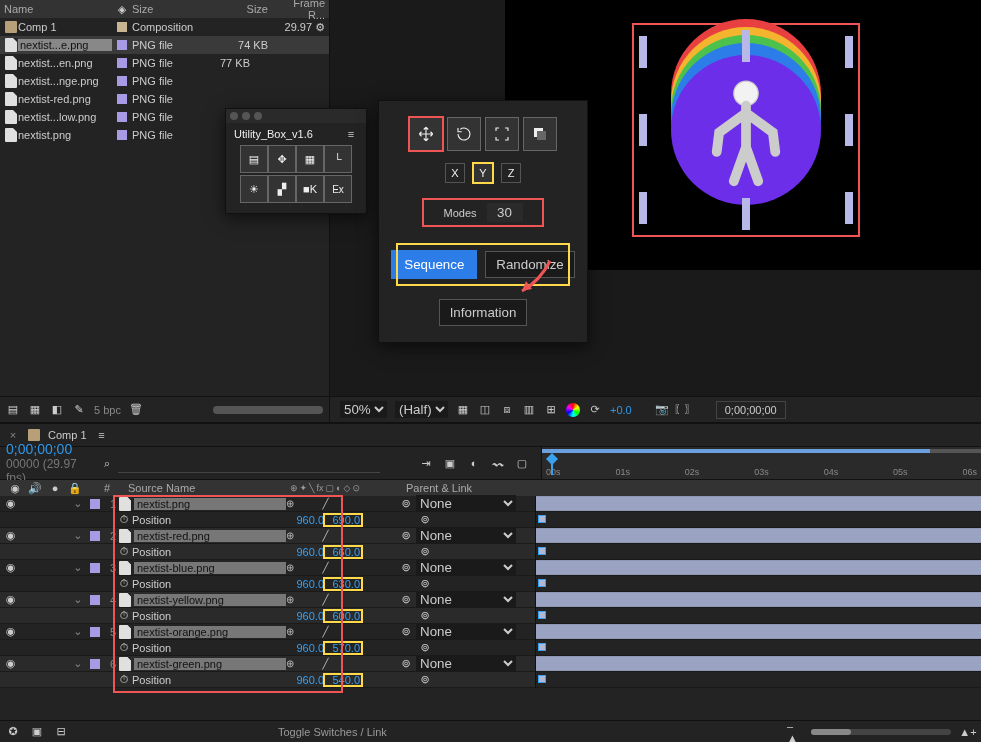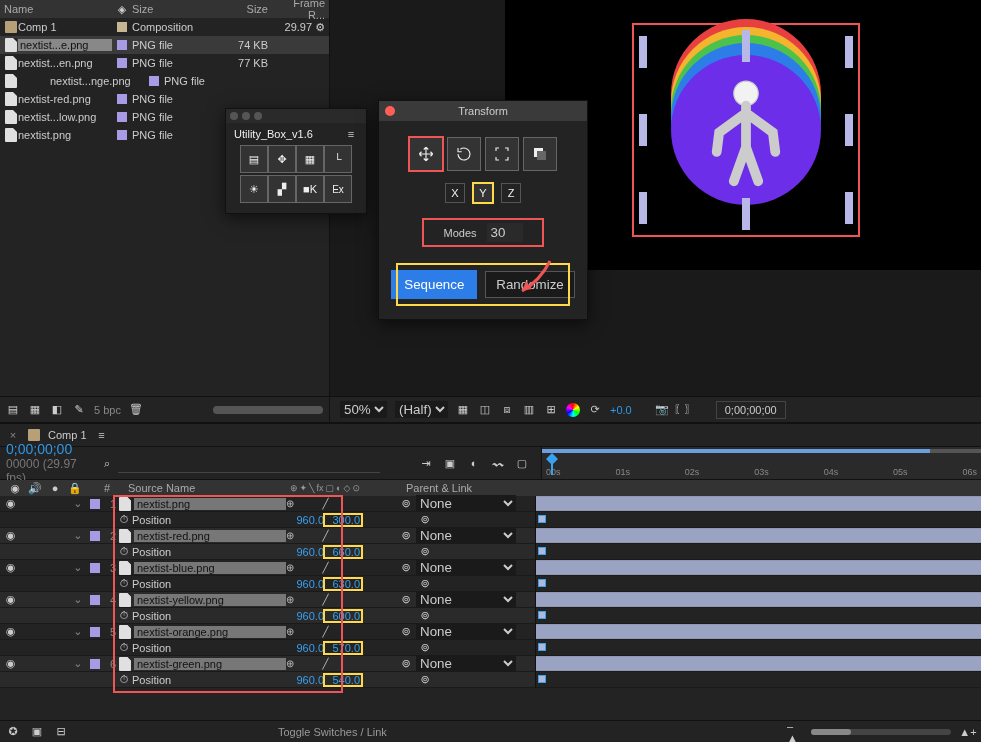--- a/index.html
+++ b/index.html
@@ -68,28 +68,28 @@
         </div>
         <div class="row" style="height: 18px; gap: 0px; padding: 0px 4px;">
           <span style="width:14px;display:flex;justify-content:center">
             <span class="file-ico"></span>
           </span>
           <span style="width:94px;">nextist...en.png</span>
           <span style="width:20px;display:flex;justify-content:center">
             <span class="tag-lav"></span>
           </span>
           <span style="width:88px">PNG file</span>
-          <span style="width:54px;text-align:right;padding-right:6px">77 KB</span>
+          <span style="width:54px;text-align:left;padding-right:6px">77 KB</span>
           <span style="flex:1;text-align:right"></span>
         </div>
         <div class="row" style="height: 18px; gap: 0px; padding: 0px 4px;">
           <span style="width:14px;display:flex;justify-content:center">
             <span class="file-ico"></span>
           </span>
-          <span style="width:94px;margin-left:32px;">nextist...nge.png</span>
+          <span style="width:94px;">nextist...nge.png</span>
           <span style="width:20px;display:flex;justify-content:center">
             <span class="tag-lav"></span>
           </span>
           <span style="width:88px">PNG file</span>
           <span style="width:54px;text-align:right;padding-right:6px"></span>
           <span style="flex:1;text-align:right"></span>
         </div>
         <div class="row" style="height: 18px; gap: 0px; padding: 0px 4px;">
           <span style="width:14px;display:flex;justify-content:center">
             <span class="file-ico"></span>
@@ -213,24 +213,20 @@
       </div>
       <div class="row" style="justify-content:center;padding:2px 6px 10px">
         <div class="icon-btn" style="width:28px;height:28px">☀</div>
         <div class="icon-btn" style="width:28px;height:28px">▞</div>
         <div class="icon-btn" style="width:28px;height:28px">■K</div>
         <div class="icon-btn" style="width:28px;height:28px;font-size:10px">Ex</div>
       </div>
     </div>
 
     <div class="col panel" style="position:absolute;left:48px;top:100px;width:210px;border:1px solid #111;box-shadow:0 4px 16px rgba(0,0,0,.6)">
-      <div class="row" style="height:20px;background:#3a3a3a;justify-content:center;position:relative">
-        <span style="position:absolute;left:6px;top:5px;width:10px;height:10px;border-radius:50%;background:#ff5f57"></span>
-        <span>Transform</span>
-      </div>
       <div class="row" style="justify-content:center;gap:4px;padding:16px 0 10px">
         <div class="icon-btn hilite-red">
             <svg width="18" height="18" viewBox="0 0 24 24" stroke="#eee" fill="none" stroke-width="1.5">
               <path d="M12 3v18M3 12h18M12 3l-3 3M12 3l3 3M12 21l-3-3M12 21l3-3M3 12l3-3M3 12l3 3M21 12l-3-3M21 12l-3 3"></path>
             </svg>
           </div>
         <div class="icon-btn">
             <svg width="18" height="18" viewBox="0 0 24 24" stroke="#eee" fill="none" stroke-width="1.5">
               <path d="M4 12a8 8 0 1 0 3-6.2M4 4v5h5"></path>
             </svg>
@@ -247,29 +243,32 @@
             </svg>
           </div>
       </div>
       <div class="row" style="justify-content:center;gap:4px;padding-bottom:14px">
         <div class="mini-btn">X</div>
         <div class="mini-btn hilite-yel" style="background:#333">Y</div>
         <div class="mini-btn">Z</div>
       </div>
       <div class="row hilite-red" style="margin:0 auto 18px;padding:4px 8px;gap:10px;width:120px;justify-content:center">
         <span>Modes</span>
-        <input class="bare" style="width: 36px; background: rgb(42, 42, 42); border: none;" value="30">
+        <input class="bare" style="width: 36px; background: rgb(42, 42, 42); border: none; text-align: center;" value="30">
       </div>
       <svg style="position:absolute;left:135px;top:156px" width="40" height="40" viewBox="0 0 40 40">
           <path d="M36 4 Q 26 24 8 34" stroke="#f05555" stroke-width="3" fill="none"></path>
           <path d="M8 34 l4 -10 l6 8 z" fill="#f05555"></path>
         </svg>
       <div class="row hilite-yel" style="justify-content:center;gap:8px;padding:6px;margin:0 18px 14px">
         <button class="bare" style="background:#2d7de8;border-color:#2d7de8;color:#fff;padding:6px 12px">Sequence</button>
         <button class="bare">Randomize</button>
+      </div>
+      <div class="row" style="justify-content:center;padding-bottom:16px">
+        <button class="bare">Information</button>
       </div>
     </div>
   </div>
 </div>
 
 <div class="col panel" style="height:320px;border-top:2px solid #111">
 
   <div class="row" style="height:22px;padding:0 6px;gap:8px">
     <span class="ico" style="color:#888">×</span>
     <span class="comp-ico"></span>
@@ -359,21 +358,21 @@
             <span>╱</span>
           </div>
           <span class="ico" style="width:20px">⊚</span>
           <select class="bare" style="width:100px"><option>None</option></select>
         </div>
         <div class="layer-row" style="">
           <div style="width:116px"></div>
           <span class="ico" style="width:16px">⏱</span>
           <span style="width:154px;color:#ccc">Position</span>
           <span class="tc-blue" style="width:38px;text-align:right">960.0</span>
-          <span class="tc-blue hilite-yel" style="width:38px;text-align:right;padding:0 2px">300.0</span>
+          <span class="tc-blue hilite-yel" style="width:38px;text-align:right;padding:0 2px">690.0</span>
           <div style="flex:1"></div>
           <span class="ico" style="width:20px">⊚</span>
           <div style="width:100px"></div>
         </div>
         <div class="layer-row" style="background: rgb(42, 42, 42);">
           <div class="row" style="width:100px;gap:6px;padding-left:4px">
             <span class="ico">◉</span>
             <span style="width:44px"></span>
             <span class="ico" style="color:#888">⌄</span>
             <span class="tag-lav"></span>

